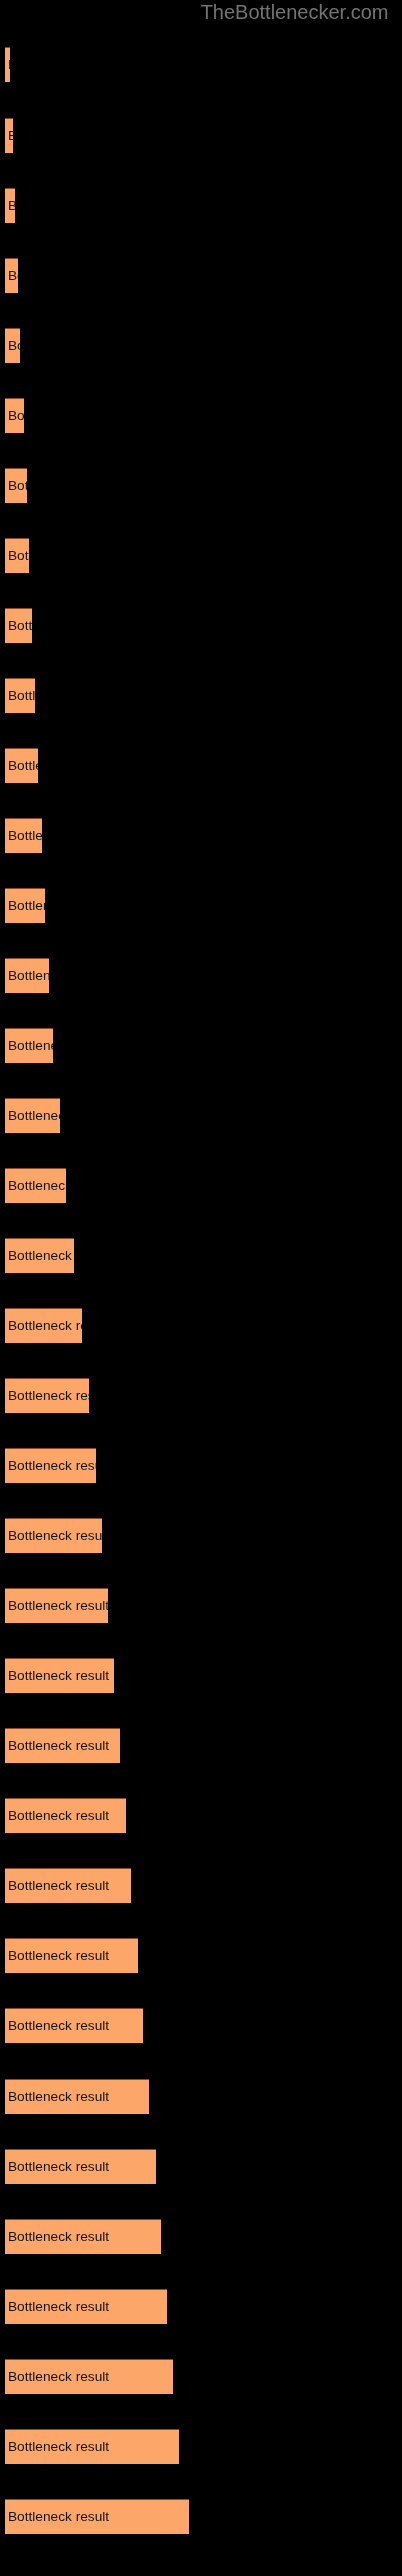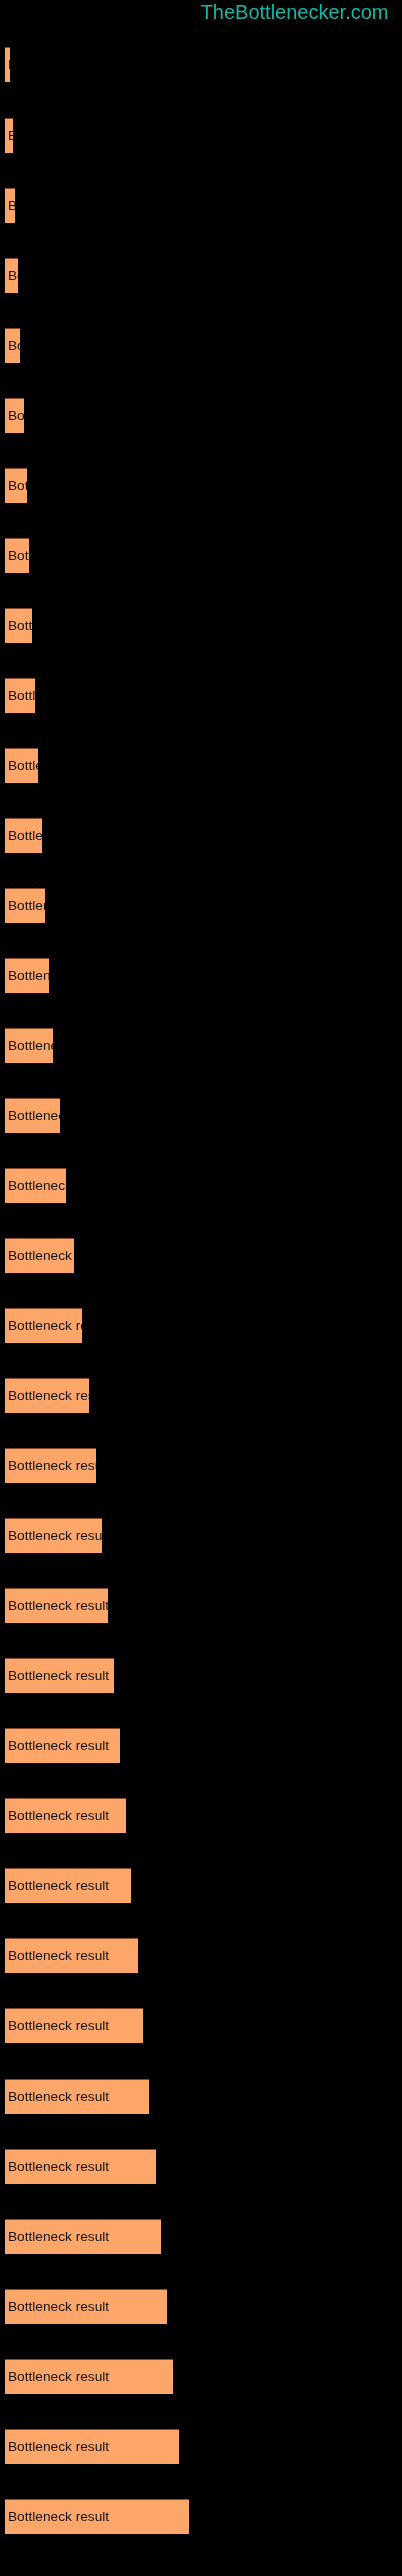--- a/index.html
+++ b/index.html
@@ -20,21 +20,21 @@
     top: 0;
     left: 0;
     width: 403px;
     height: 26px;
     text-align: right;
     box-sizing: border-box;
     padding-right: 14.5px;
   }
   .site-title {
     display: inline-block;
-    color: #14b8a6;
+    color: #737373;
     font-size: 20px;
     line-height: 24px;
     letter-spacing: 0px;
     white-space: nowrap;
     font-family: "Liberation Sans", sans-serif;
   }
 
   .chart {
     position: absolute;
     top: 0;

